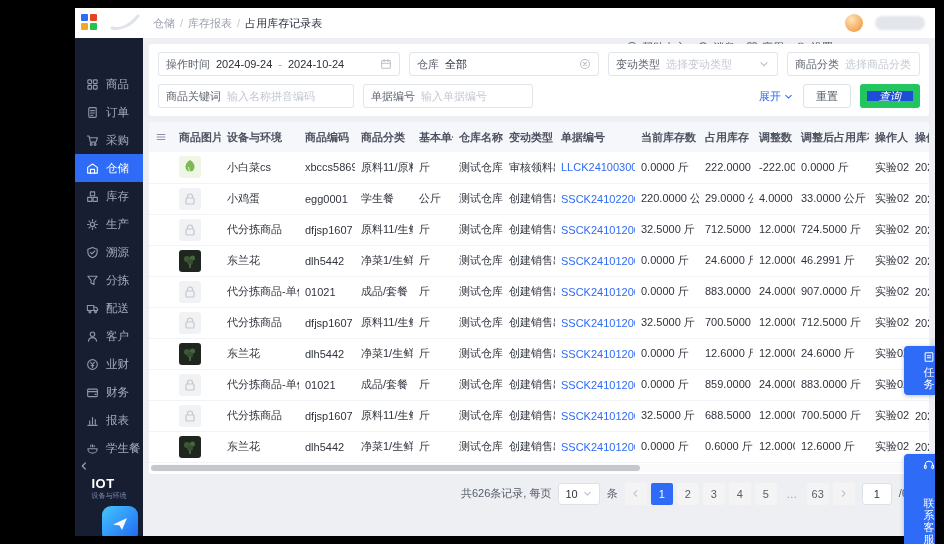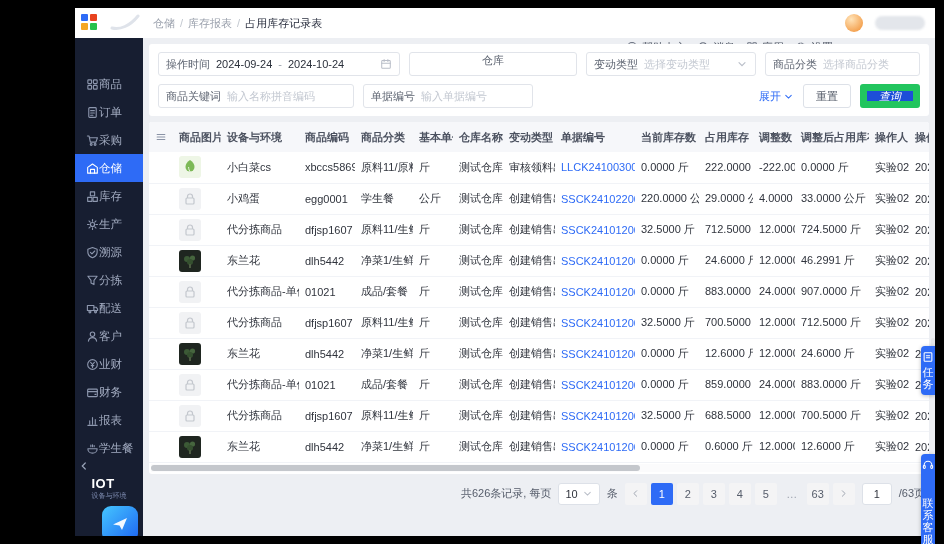--- a/index.html
+++ b/index.html
@@ -8,21 +8,21 @@
   .app{position:absolute;left:75px;top:8px;width:860px;height:528px;background:#edeff3;display:flex;overflow:hidden;}
   
   .sidebar{width:68px;background:#171e31;flex-shrink:0;position:relative;z-index:2;}
   .brand{height:30px;background:#fff;position:relative;}
   .brand .sq{position:absolute;width:7px;height:7px;border-radius:1px;}
   .sq1{left:6px;top:6px;background:#2e6bf6;}
   .sq2{left:15px;top:6px;background:#e8431f;}
   .sq3{left:6px;top:15px;background:#f5a623;}
   .sq4{left:15px;top:15px;background:#27c24c;}
   .menu{margin-top:32px;}
-  .menu-item{height:28px;display:flex;align-items:center;padding-left:11px;font-size:11.5px;color:#a2abc0;cursor:pointer;white-space:nowrap;}
+  .menu-item{height:28px;display:flex;align-items:center;gap:7px;padding-left:11px;font-size:11.5px;color:#a2abc0;cursor:pointer;white-space:nowrap;}
   .menu-item .mi-icon{display:flex;color:#8d97ae;flex-shrink:0;}
   .menu-item.active{background:#2e6bf6;color:#fff;}
   .menu-item.active .mi-icon{color:#fff;}
   .collapse{position:absolute;left:3px;bottom:64px;color:#99a3b8;display:flex;cursor:pointer;}
   .iot{position:absolute;left:0;right:0;bottom:0;height:60px;display:flex;align-items:center;gap:5px;padding:0 5px;flex-direction:column;}
   .iot-title{font-size:13px;font-weight:bold;color:#fff;letter-spacing:.5px;}
   .iot-sub{font-size:7px;color:#7f8db2;white-space:nowrap;}
   .iot-logo{width:36px;height:36px;border-radius:9px;background:linear-gradient(135deg,#45c6ff,#1d64f2);flex-shrink:0;display:flex;align-items:center;justify-content:center;margin-left:auto;}
   
   .main{flex:1;display:flex;flex-direction:column;min-width:0;position:relative;}
@@ -37,21 +37,21 @@
   .user-blur{width:50px;height:14px;border-radius:7px;background:#e3e6eb;filter:blur(1.2px);}
   
   .filter-card{margin:6px 6px 0;background:#fff;border-radius:3px;padding:8px 9px;display:flex;flex-direction:column;gap:8px;}
   .frow{display:flex;align-items:center;gap:9px;}
   .fbox{height:24px;border:1px solid #e1e4ea;border-radius:3px;background:#fff;display:flex;align-items:center;gap:6px;padding:0 7px;font-size:11px;white-space:nowrap;overflow:hidden;cursor:pointer;}
   .flabel{color:#5c6370;flex-shrink:0;}
   .fval{color:#2b303b;}
   .fph{color:#c3c8d1;}
   .fsep{color:#9aa0ab;}
   .ficon{margin-left:auto;color:#b9bec8;display:flex;flex-shrink:0;}
-  .w-date{width:242px;}.w-wh{width:168px;flex-direction:column;}.w-ct{width:170px;}.w-cat{flex:1;}
+  .w-date{width:242px;}.w-wh{width:190px;}.w-ct{width:170px;}.w-cat{flex:1;}
   .w-kw{width:196px;}.w-doc{width:170px;}
   .fspacer{flex:1;}
   .expand{color:#2e6bf6;font-size:11px;display:flex;align-items:center;gap:2px;cursor:pointer;white-space:nowrap;}
   .btn{height:24px;padding:0 12px;border-radius:3px;font-size:11px;display:flex;align-items:center;cursor:pointer;white-space:nowrap;}
   .btn-plain{background:#fff;border:1px solid #dde1e8;color:#555c69;}
   .btn-primary{background:#1d4ed8;border:7px solid #22c55e;color:#fff;font-style:italic;}
   
   .table-card{margin:6px 6px 0;background:#fff;border-radius:3px;overflow:hidden;}
   .tv{overflow:hidden;width:100%;}
   table{border-collapse:collapse;table-layout:fixed;width:860px;}
@@ -67,21 +67,21 @@
   .pager{display:flex;align-items:center;justify-content:flex-end;gap:7px;padding:9px 10px;font-size:11px;color:#565d6b;white-space:nowrap;}
   .psel{height:22px;border:1px solid #dde1e8;border-radius:3px;display:flex;align-items:center;gap:4px;padding:0 6px;background:#fff;cursor:pointer;color:#30343d;}
   .psel .ficon{color:#b9bec8;display:flex;}
   .pages{display:flex;gap:4px;align-items:center;}
   .pbtn{min-width:22px;height:22px;border-radius:2px;background:#f4f4f5;display:flex;align-items:center;justify-content:center;color:#565d6b;cursor:pointer;padding:0 4px;}
   .pbtn.active{background:#2e6bf6;color:#fff;}
   .pbtn.nav{color:#9ba1ad;}
   .pbtn.dots{background:transparent;color:#9ba1ad;}
   .pjump{width:30px;height:22px;border:1px solid #dde1e8;border-radius:3px;text-align:center;font-size:11px;color:#30343d;font-family:inherit;background:#fff;}
   
-  .float-tab{position:absolute;right:9px;width:14px;background:#2e6bf6;color:#fff;border-radius:4px 0 0 4px;display:flex;flex-direction:column;align-items:center;padding:5px 0;gap:3px;font-size:11px;cursor:pointer;box-shadow:0 1px 4px rgba(0,0,0,.25);z-index:5;}
+  .float-tab{position:absolute;right:9px;width:31px;background:#2e6bf6;color:#fff;border-radius:4px 0 0 4px;display:flex;flex-direction:column;align-items:flex-end;padding:5px 0;gap:3px;font-size:11px;cursor:pointer;box-shadow:0 1px 4px rgba(0,0,0,.25);z-index:5;}
   .float-task{top:346px;}
   .float-service{top:454px;gap:26px;}
   .vtext{width:12px;word-break:break-all;text-align:center;line-height:12px;}
   .vthumb{position:absolute;right:0;top:330px;width:4px;height:36px;border-radius:2px;background:#e3e5e9;z-index:4;cursor:pointer;}
 </style>
 </head>
 <body>
 
 <div class="stage">
   <div class="app">

